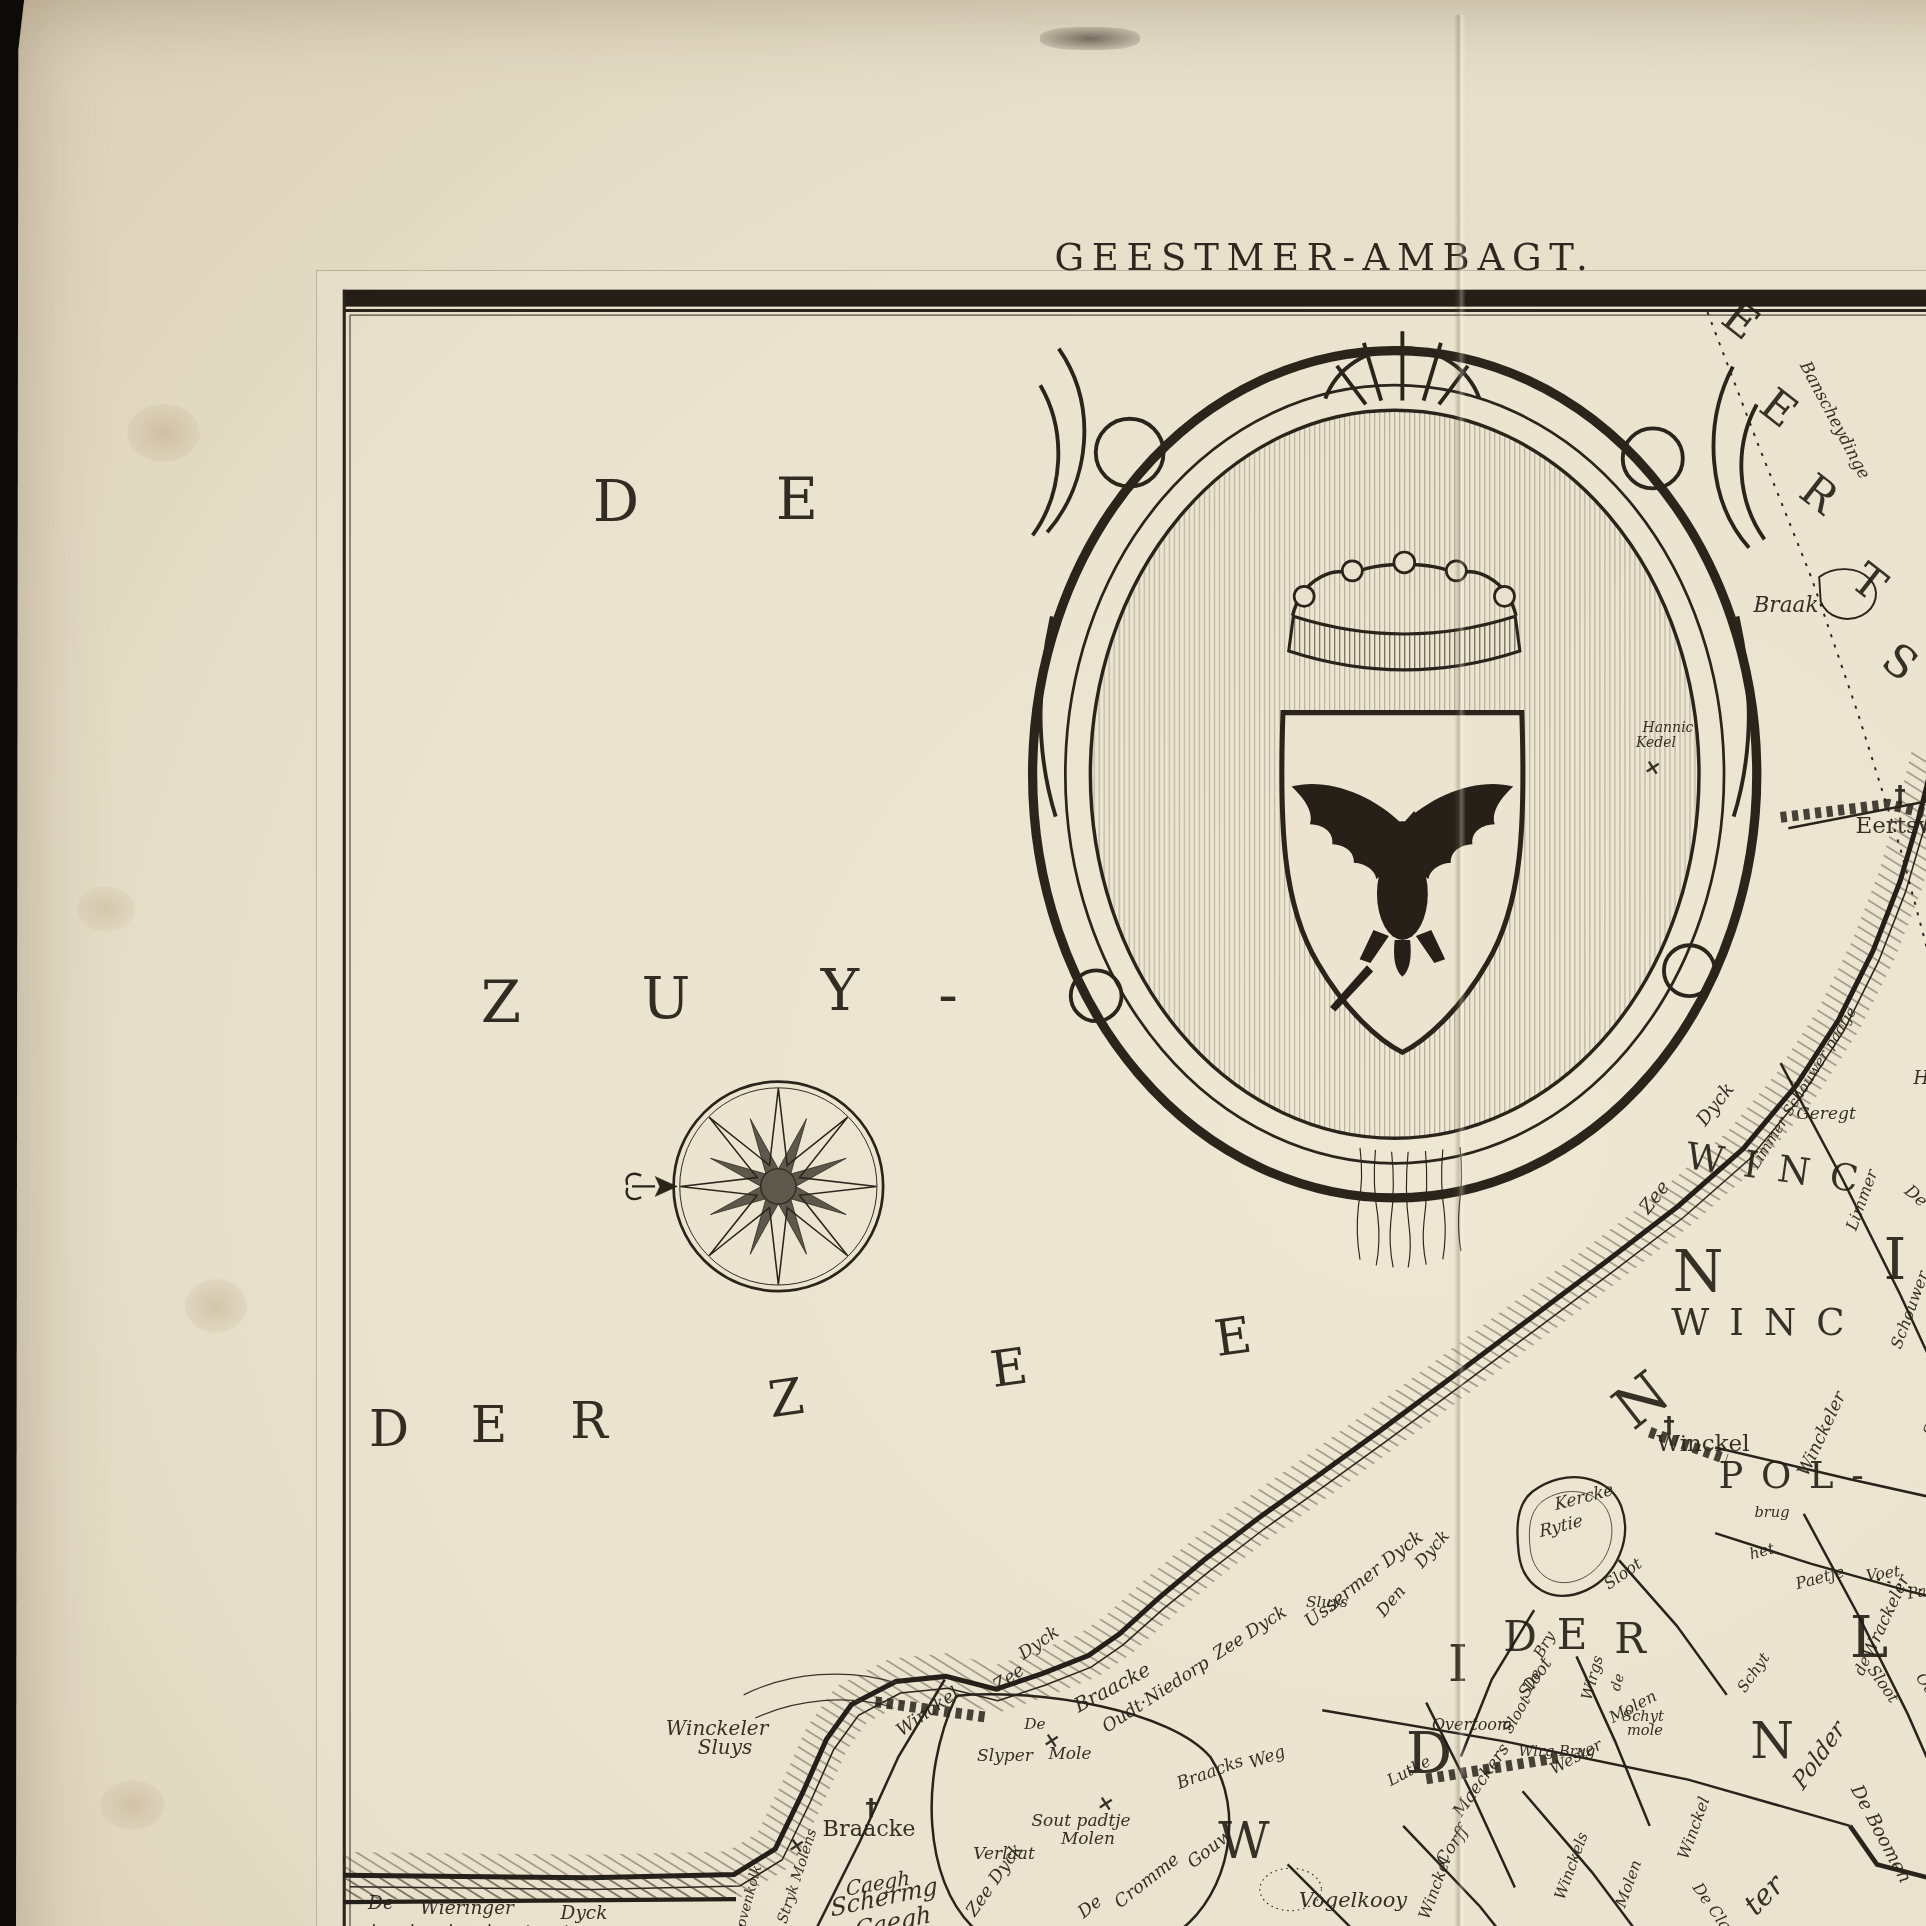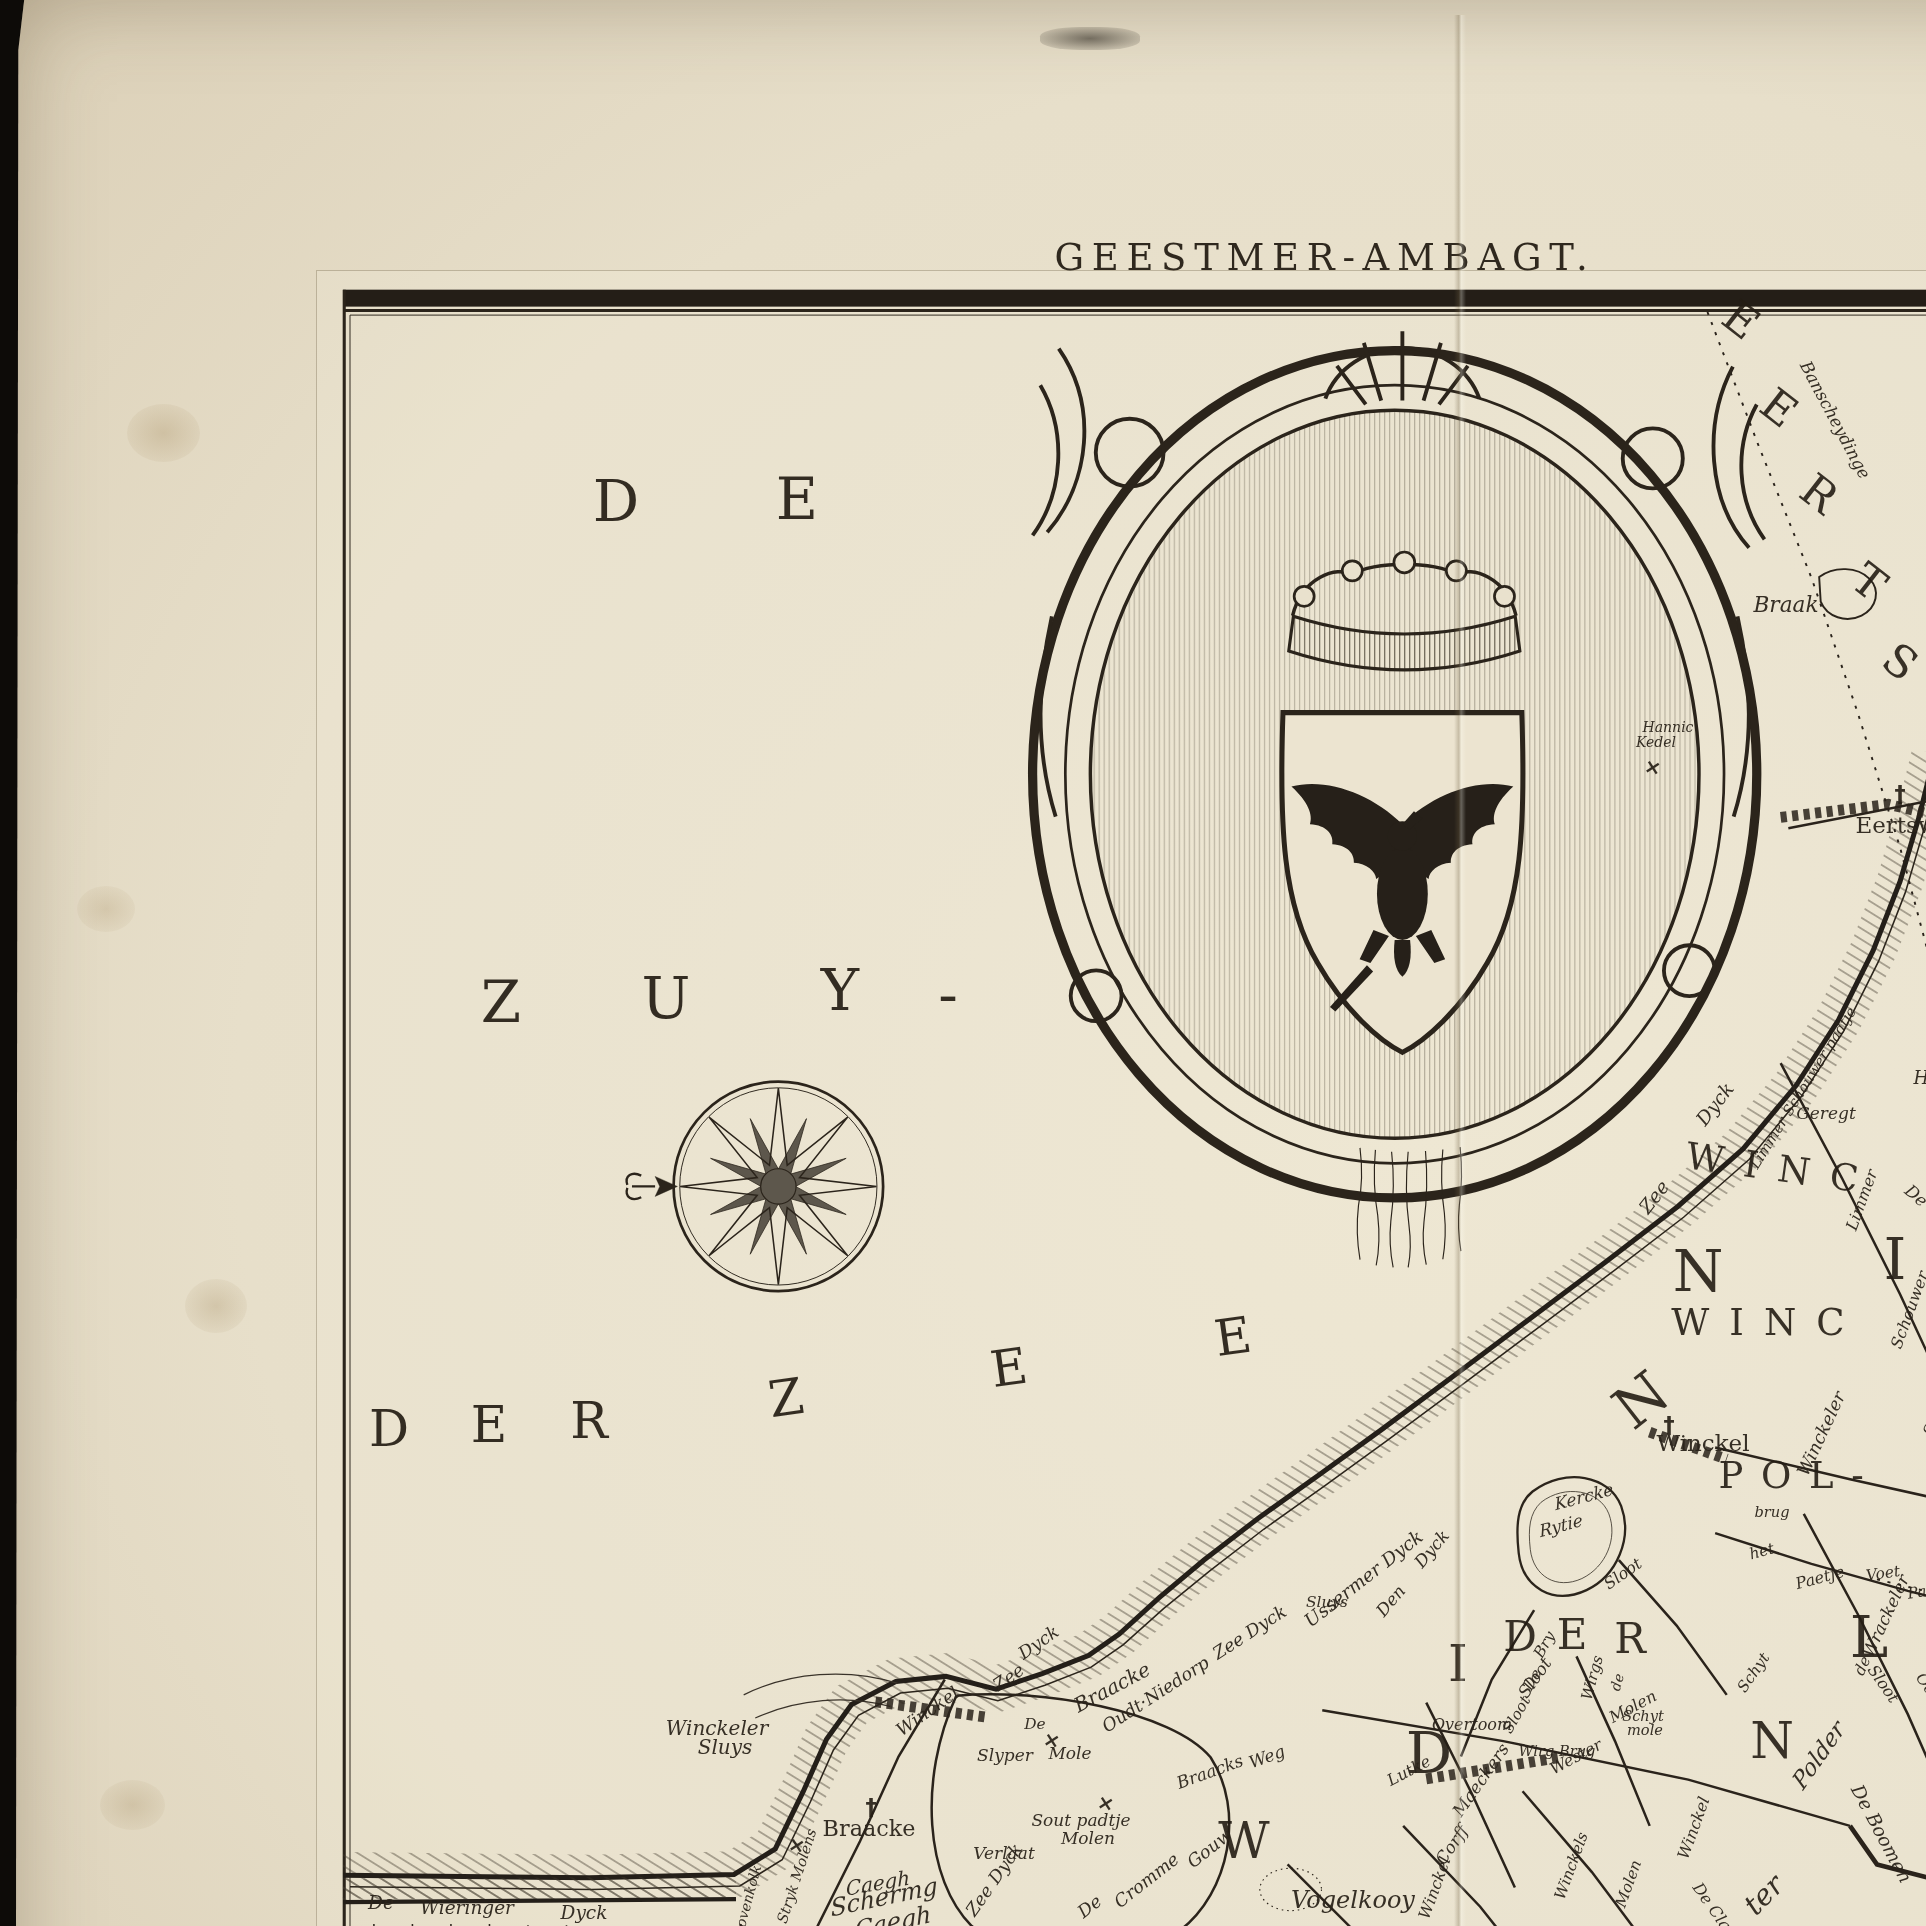--- a/index.html
+++ b/index.html
@@ -397,21 +397,21 @@
       <span class="label it" style="left: 1481px; top: 1780px; font-size: 17px; transform: translate(-50%, -50%) rotate(-55deg);">Maeckers</span>
       <span class="label it" style="left: 1535px; top: 1678px; font-size: 17px; transform: translate(-50%, -50%) rotate(-55deg);">Sloot</span>
       <span class="label it" style="left: 1452px; top: 1845px; font-size: 17px; transform: translate(-50%, -50%) rotate(-55deg);">Corff</span>
       <span class="label it" style="left: 1545px; top: 1645px; font-size: 15.4px; transform: translate(-50%, -50%) rotate(-60deg);">Bry</span>
       <span class="label it" style="left: 1533px; top: 1680px; font-size: 15.4px; transform: translate(-50%, -50%) rotate(-60deg);">De</span>
       <span class="label it" style="left: 1517px; top: 1715px; font-size: 15.4px; transform: translate(-50%, -50%) rotate(-60deg);">Sloot</span>
       <span class="label it" style="left: 1409px; top: 1771px; font-size: 16px; transform: translate(-50%, -50%) rotate(-28deg);">Lutke</span>
       <span class="label it" style="left: 1576px; top: 1757px; font-size: 16px; transform: translate(-50%, -50%) rotate(-28deg);">Wester</span>
       <span class="label it" style="left: 1633px; top: 1707px; font-size: 16px; transform: translate(-50%, -50%) rotate(-28deg);">Molen</span>
       <span class="label it" style="left: 1435px; top: 1888px; font-size: 16px; transform: translate(-50%, -50%) rotate(-70deg);">Winckel</span>
-      <span class="label it" style="left: 1353px; top: 1900px; font-size: 24px; transform: translate(-50%, -50%) rotate(0deg);">Vogelkooy</span>
+      <span class="label it" style="left: 1353px; top: 1900px; font-size: 21px; transform: translate(-50%, -50%) rotate(0deg);">Vogelkooy</span>
       <span class="label it" style="left: 1668px; top: 727px; font-size: 14px; transform: translate(-50%, -50%) rotate(0deg);">Hannic</span>
       <span class="label it" style="left: 1656px; top: 742px; font-size: 14px; transform: translate(-50%, -50%) rotate(0deg);">Kedel</span>
     </div>
   <div id="icons">
       <span class="icon" style="left: 1052px; top: 1740px; font-size: 20px; font-weight: bold; transform: translate(-50%, -50%) rotate(12deg);">×</span>
       <span class="icon" style="left: 1106px; top: 1803px; font-size: 20px; font-weight: bold; transform: translate(-50%, -50%) rotate(12deg);">×</span>
       <span class="icon" style="left: 797px; top: 1845px; font-size: 20px; font-weight: bold; transform: translate(-50%, -50%) rotate(12deg);">×</span>
       <span class="icon" style="left: 1653px; top: 767px; font-size: 20px; font-weight: bold; transform: translate(-50%, -50%) rotate(12deg);">×</span>
       <span class="icon" style="left: 1900px; top: 794px; font-size: 22.3px; font-weight: bold; transform: translate(-50%, -50%);">†</span>
       <span class="icon" style="left: 1669px; top: 1425px; font-size: 22.3px; font-weight: bold; transform: translate(-50%, -50%);">†</span>

